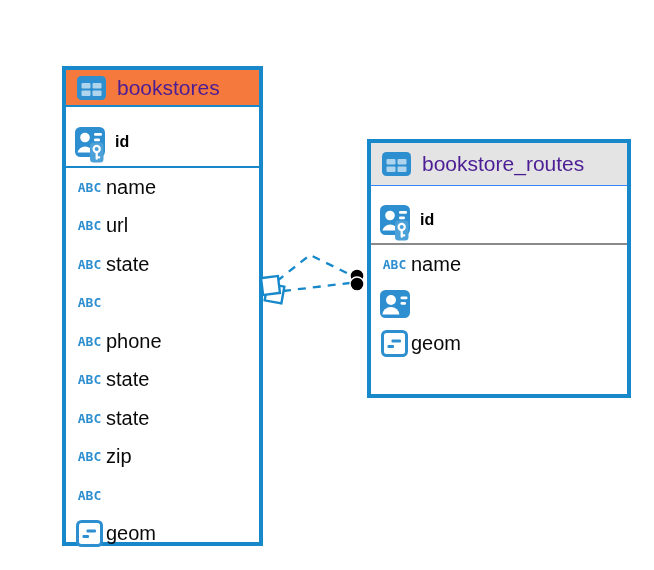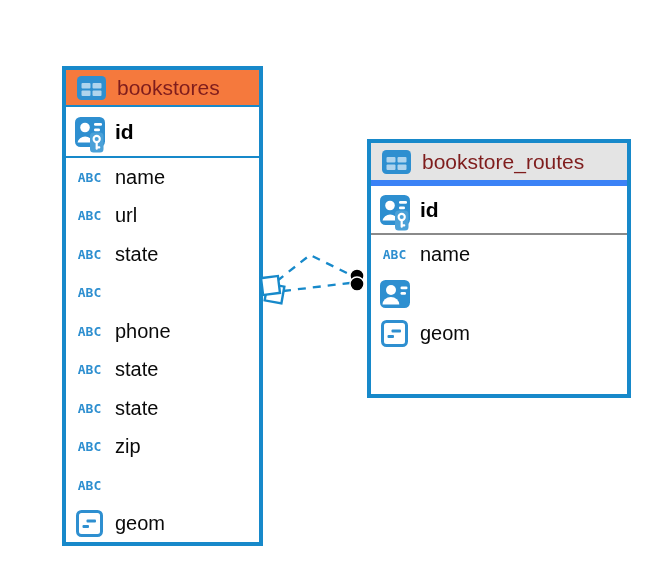--- a/index.html
+++ b/index.html
@@ -20,43 +20,43 @@
   }
   .t-bookstores { left: 62px;  top: 66px;  width: 201px; height: 480px; }
   .t-routes     { left: 367px; top: 139px; width: 264px; height: 259px; }
 
   .thead {
     display: flex;
     align-items: center;
     gap: 9px;
     padding: 0 9px;
     font-size: 21px;
-    color: #7f1d1d;
+    color: #4c1d95;
     box-sizing: border-box;
   }
   .t-bookstores .thead { height: 37px; border-bottom: 2px solid #1789ca; }
-  .t-routes     .thead { height: 43px; border-bottom: 6px solid #3b82f6; }
+  .t-routes     .thead { height: 43px; border-bottom: 1px solid #3b82f6; }
 
   .pk-row {
     display: flex;
     align-items: center;
     gap: 9px;
     padding: 0 7px;
-    font-size: 21px;
+    font-size: 16px;
     font-weight: 700;
     color: #000;
     box-sizing: border-box;
+    margin-top: 10px;
   }
   .t-bookstores .pk-row { height: 51px; border-bottom: 2px solid #1789ca; }
   .t-routes     .pk-row { height: 49px; border-bottom: 2px solid #8a8a8a; }
 
   .field-row {
     display: flex;
     align-items: center;
-    gap: 9px;
     padding: 0 7px;
     font-size: 20px;
     color: #0a0a0a;
     box-sizing: border-box;
   }
   .t-bookstores .field-row { height: 38.5px; }
   .t-routes     .field-row { height: 39.5px; }
 
   .icon-cell {
     width: 33px;

